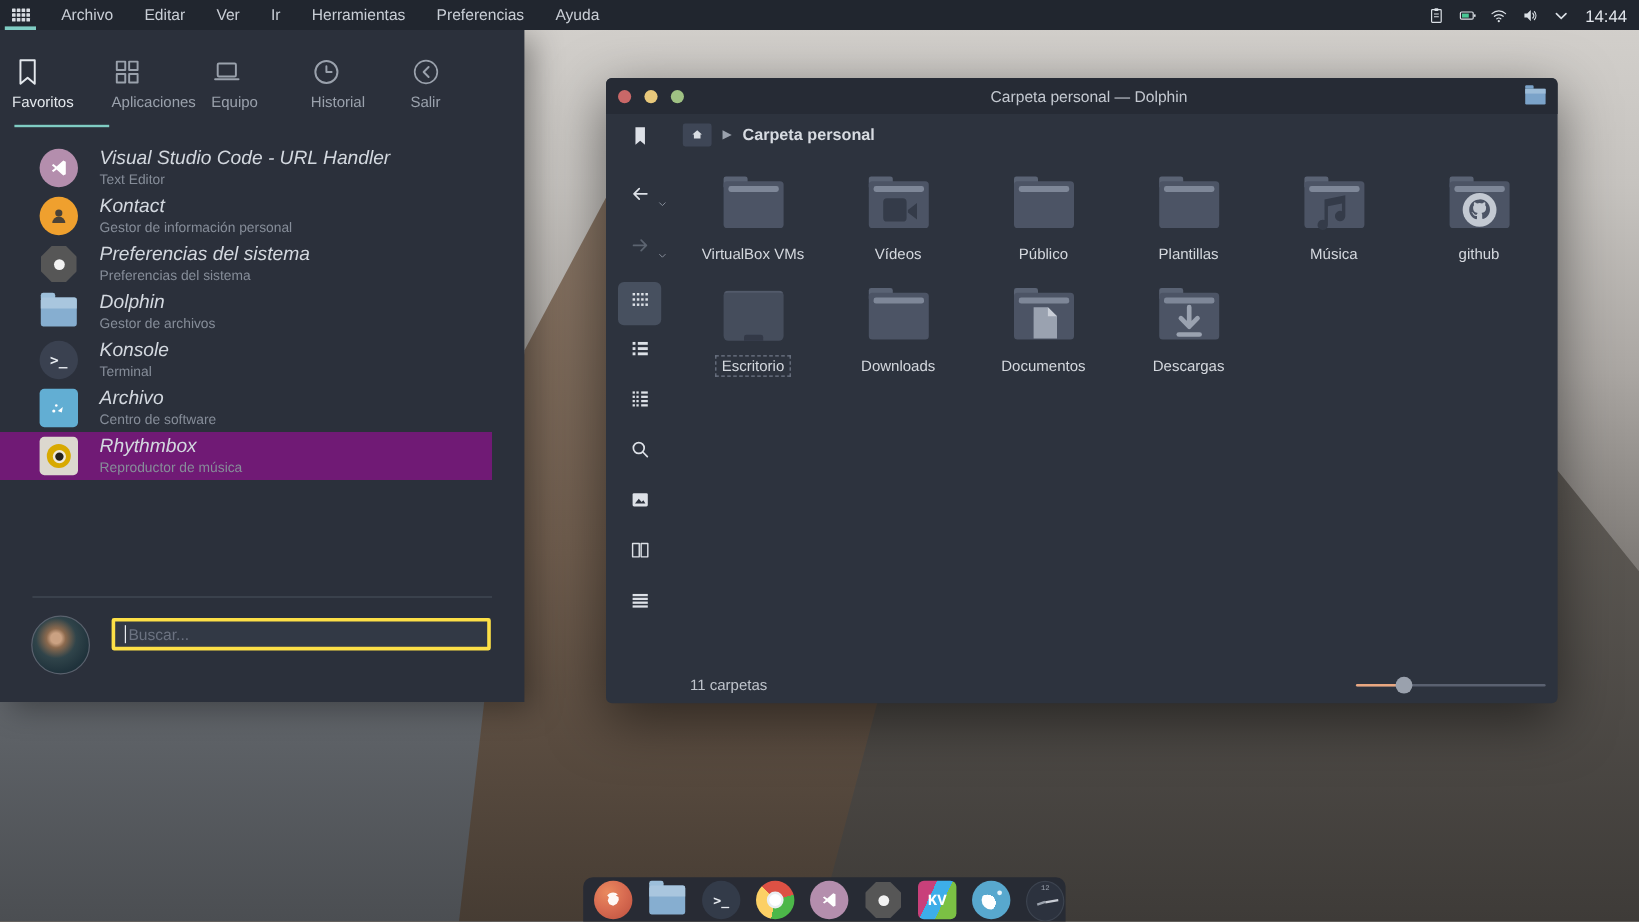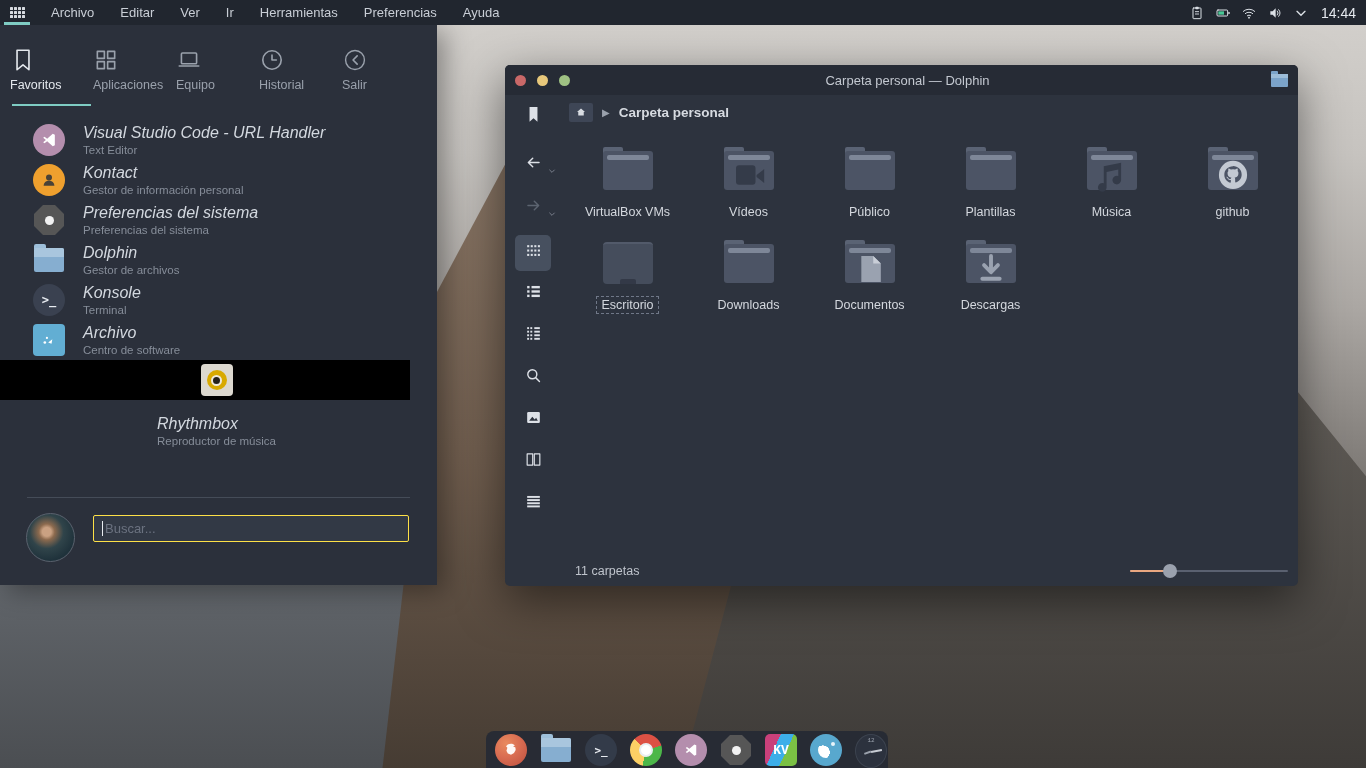--- a/index.html
+++ b/index.html
@@ -30,21 +30,21 @@
   
   :root { --teal:#7fccc3; }
   .launcher-panel { position:absolute; left:0; top:25px; width:437px; height:560px; background:#2b303b; z-index:30; box-shadow:8px 6px 24px rgba(0,0,0,.35); }
   .tabs { display:flex; padding:14px 10px 0 10px; }
   .tab { width:83px; display:flex; flex-direction:column; align-items:flex-start; gap:2px; padding:8px 0 14px; color:#9aa1ac; font-size:12.5px; cursor:pointer; position:relative; }
   .tab svg { width:26px; height:26px; }
   .tab.active { color:#e4e8ed; }
   .tab.active::after { content:""; position:absolute; left:2px; right:2px; bottom:0; height:2px; background:var(--teal); }
   .app-list { margin-top:14px; }
   .app-row { display:flex; align-items:center; gap:18px; padding:4px 10px 4px 33px; height:40px; cursor:pointer; }
-  .app-row.selected { background:#000000; outline:0; margin-right:27px;flex-direction:column; }
+  .app-row.selected { background:#701a75; outline:0; margin-right:27px; }
   .app-texts { display:flex; flex-direction:column; line-height:1.25; }
   .app-title { font-size:16px; color:#d3d8df;font-style:italic; }
   .app-sub { font-size:11.5px; color:#868d99; }
   .ai { width:32px; height:32px; border-radius:50%; flex:0 0 32px; position:relative; display:flex; align-items:center; justify-content:center; }
   .ai svg { width:20px; height:20px; }
   .ai-vscode { background:#b48ead; }
   .ai-kontact { background:#efa02e; }
   .ai-settings { background:transparent; border-radius:0; }
   .gear-shape { width:30px; height:30px; background:#565656; position:relative; display:flex; align-items:center; justify-content:center; clip-path:polygon(30% 0,70% 0,100% 30%,100% 70%,70% 100%,30% 100%,0 70%,0 30%); }
   .gear-shape i { width:9px; height:9px; border-radius:50%; background:#f2f2f2; }
@@ -56,21 +56,21 @@
   .ai-discover { background:#62aed3; border-radius:4px; color:#fff; }
   .ai-rhythmbox { background:#dcd8cf; border-radius:4px; }
   .speaker-ring { width:20px; height:20px; border-radius:50%; background:#d8a900; display:flex; align-items:center; justify-content:center; }
   .speaker-ring i { width:11px; height:11px; border-radius:50%; background:#26221c; border:2px solid #efe9db; }
   .launcher-divider { height:1px; background:#454c58; margin:0 27px; position:absolute; left:0; right:0; top:472px; }
   .user-area { position:absolute; left:26px; right:28px; top:488px; display:flex; gap:18px; }
   .avatar { width:49px; height:49px; border-radius:50%; flex:0 0 49px; border:1px solid #5a626e;
     background:radial-gradient(circle at 42% 38%, #caa182 11%, #8c6a4e 20%, #30444a 42%, #20333c 70%, #15262e 100%); }
   .user-col { flex:1; display:flex; flex-direction:column; gap:7px; padding-top:2px; }
   .user-name { font-size:16.5px; color:#ccd1d9; font-weight:400; }
-  .search-box { height:27px; background:#323945; border:1px solid #fde047; border-radius:2px; display:flex; align-items:center; padding:0 8px; gap:2px; }
+  .search-box { height:27px; background:#323945; border:3px solid #fde047; border-radius:2px; display:flex; align-items:center; padding:0 8px; gap:2px; }
   .search-caret { width:1px; height:15px; background:#e8ecf1; }
   .search-box input { background:transparent; border:0; outline:0; color:#c7ccd4; font-size:13px; width:100%; font-family:"Liberation Sans",sans-serif; }
   .search-box input::placeholder { color:#6b7280; }
 
   
   .window { position:absolute; left:505px; top:65px; width:793px; height:521px; background:#2d333e; border-radius:5px; box-shadow:0 14px 46px rgba(0,0,0,.5); z-index:20; display:flex; flex-direction:column; }
   .titlebar { height:30px; background:#262b35; border-radius:5px 5px 0 0; display:flex; align-items:center; position:relative; padding:0 10px; }
   .traffic { display:flex; gap:11px; }
   .traffic i { width:11px; height:11px; border-radius:50%; display:block; }
   .t-close { background:#c96868; } .t-min { background:#e8c87b; } .t-max { background:#9fc183; }

